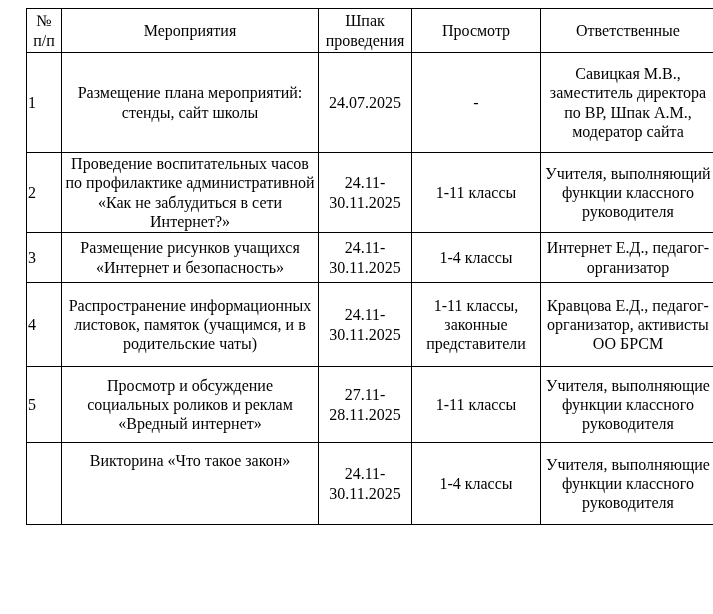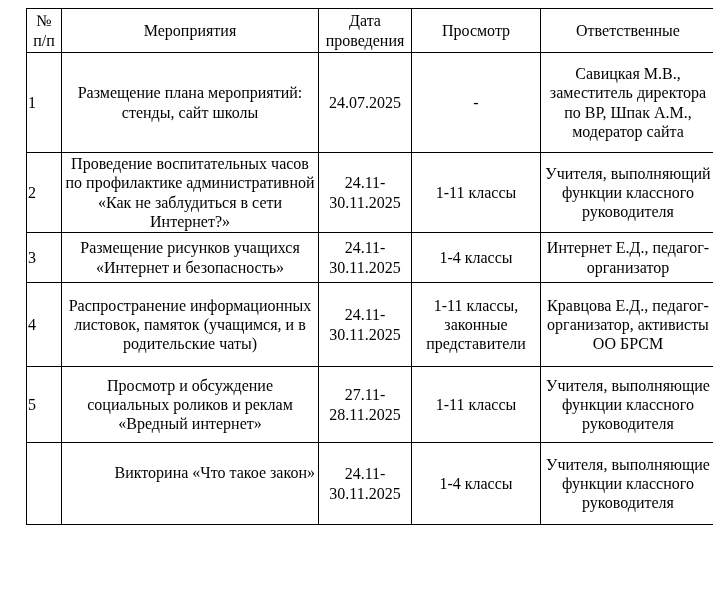--- a/index.html
+++ b/index.html
@@ -46,40 +46,39 @@
   tr.r-7 { height: 80px; }
   
   td.cell-num {
     text-align: left;
     padding-left: 1px;
     padding-right: 0;
   }
   
   td.va-top {
     vertical-align: top;
-    padding-top: 20px;
-    text-align: right;
+    padding-top: 8px;
   }
 </style>
 </head>
 <body>
 
 <table class="plan-table">
   <colgroup>
     <col style="width:35px">
     <col style="width:257px">
     <col style="width:93px">
     <col style="width:129px">
     <col style="width:175px">
   </colgroup>
   <thead>
     <tr class="r-head">
       <th>№ п/п</th>
       <th>Мероприятия</th>
-      <th>Дата проведения</th>
+      <th>Шпак проведения</th>
       <th>Просмотр</th>
       <th>Ответственные</th>
     </tr>
   </thead>
   <tbody>
     <tr class="r-1">
       <td class="cell-num">1</td>
       <td>Размещение плана мероприятий: стенды, сайт школы</td>
       <td>24.07.2025</td>
       <td>-</td>

